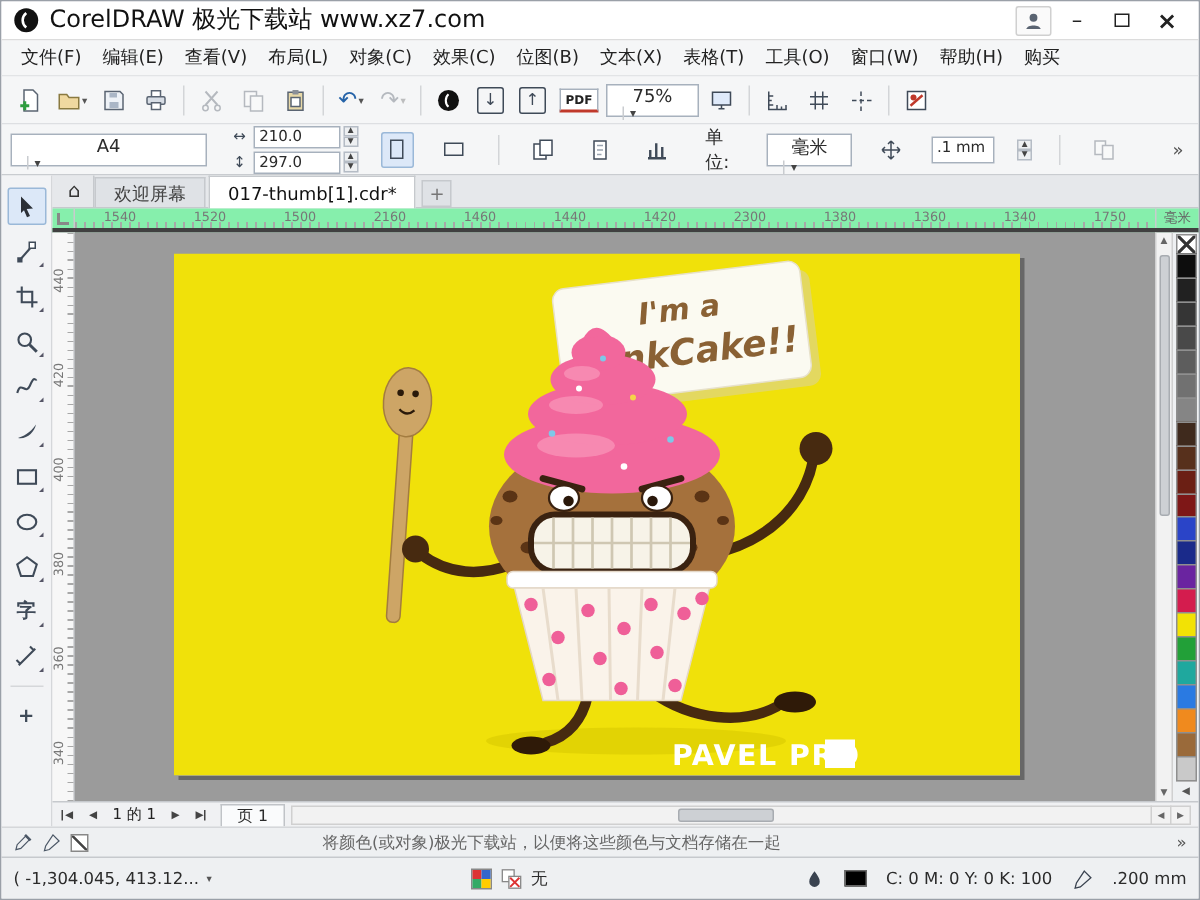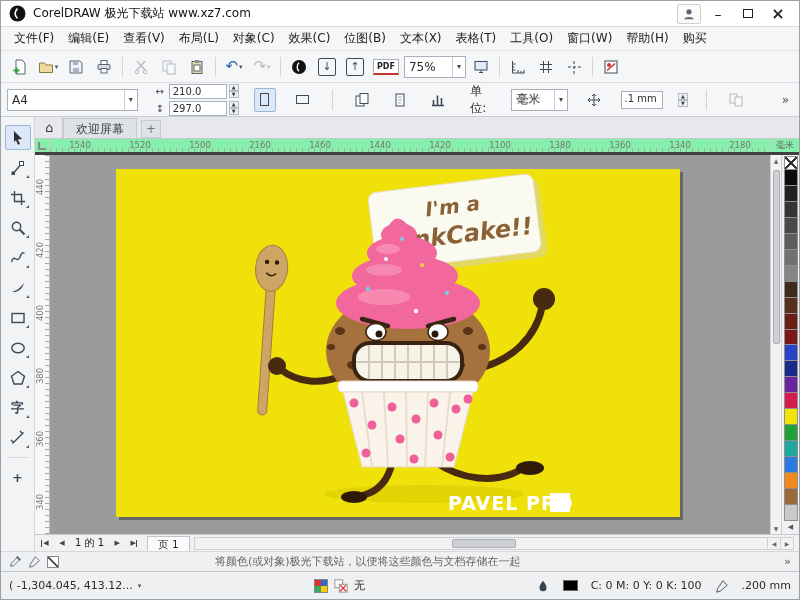--- a/index.html
+++ b/index.html
@@ -3,21 +3,21 @@
 <meta charset="utf-8">
 <style>
   * { margin:0; padding:0; box-sizing:border-box; }
   html,body { width:800px; height:600px; overflow:hidden; }
   body { font-family:"DejaVu Sans","Liberation Sans",sans-serif; font-size:12px; color:#2b2b2b; background:#e8e8e8; }
   .app { width:800px; height:600px; display:flex; flex-direction:column; background:#f2f3f5; border:1px solid #9aa0a8; }
 
   
   .titlebar { height:26px; background:#ffffff; display:flex; align-items:center; gap:7px; padding:0 8px; border-bottom:1px solid #dcdcdc; flex:0 0 26px; }
   .logo svg { width:17px; height:17px; display:block; }
-  .title { font-size:12px; color:#111; }
+  .title { font-size:16px; color:#111; }
   .tb-right { margin-left:auto; display:flex; align-items:center; gap:4px; }
   .userbtn { width:24px; height:20px; display:flex; align-items:center; justify-content:center; border:1px solid #d0d0d0; border-radius:2px; background:#fafafa; }
   .userbtn svg { width:14px; height:14px; }
   .wbtn { width:26px; height:20px; display:flex; align-items:center; justify-content:center; font-size:14px; color:#222; }
   .maxbox { width:10px; height:9px; border:1.5px solid #222; display:inline-block; }
   .wbtn.close { font-size:16px; font-weight:bold; }
 
   
   .menubar { height:24px; flex:0 0 24px; display:flex; align-items:flex-start; padding-left:6px; background:#f5f6f7; border-bottom:1px solid #e2e4e6; }
   .menu-item { padding:0 7px; line-height:23px; color:#222; cursor:default; }
@@ -26,21 +26,21 @@
   .toolbar { height:32px; flex:0 0 32px; display:flex; align-items:center; gap:2px; padding:0 6px; background:#f5f6f7; border-bottom:1px solid #dddfe2; }
   .propbar { height:34px; flex:0 0 34px; display:flex; align-items:center; gap:15px; padding:0 6px; background:#f5f6f7; border-bottom:1px solid #c9ccd0; }
   .tbtn { width:26px; height:24px; display:inline-flex; align-items:center; justify-content:center; border:1px solid transparent; border-radius:2px; background:transparent; color:#3f4a58; position:relative; }
   .tbtn svg, .ico16 { width:16px; height:16px; display:block; }
   .tbtn.disabled { opacity:.35; }
   .tbtn.pressed { background:#dce8f8; border-color:#9ab8d8; }
   .sep { width:1px; height:20px; background:#d3d5d8; margin:0 3px; flex:0 0 1px; }
   .caret { font-size:7px; color:#555; margin-left:1px; }
   .glyph { font-size:15px; line-height:1; }
   .glyph.blue { color:#2563a8; }
-  .select { background:#fff; border:1px solid #a7b1bd; height:22px; display:flex; align-items:center; justify-content:space-between; padding:0 4px; font-size:12px; }
+  .select { background:#fff; border:1px solid #a7b1bd; height:22px; display:flex; align-items:center; justify-content:space-between; padding:0 4px; font-size:12px;flex-direction:column; }
   .selarrow { font-size:8px; color:#444; margin-left:6px; border-left:1px solid #c9ccd0; padding-left:4px; align-self:stretch; display:flex; align-items:center; }
   .zoomsel { width:62px; }
   .pdfbox { border:1px solid #a7b1bd; background:#fff; font-size:8px; font-weight:bold; padding:2px 3px; color:#222; border-bottom:2px solid #c0392b; }
   .iobox { width:18px; height:18px; border:1px solid #3f4a58; display:flex; align-items:center; justify-content:center; font-size:11px; color:#3f4a58; border-radius:2px; }
 
   .dimgroup { display:flex; flex-direction:column; gap:1px; justify-content:center; }
   .dimrow { display:flex; align-items:center; gap:2px; height:16px; }
   .dimico { font-size:10px; color:#3f4a58; width:14px; text-align:center; }
   .dimfield { background:#fff; border:1px solid #a7b1bd; font-size:10px; padding:0 3px; height:15px; line-height:14px; width:58px; }
   .spin { display:flex; flex-direction:column; justify-content:center; }
@@ -425,41 +425,42 @@
       <div class="tool">
           <span class="ttool">+</span>
         </div>
     </div>
 
     <div class="docarea">
 
       <div class="tabsrow">
         <span class="hometab">⌂</span>
         <span class="tab">欢迎屏幕</span>
+        <span class="tab active">017-thumb[1].cdr*</span>
         <span class="newtab">+</span>
       </div>
 
       <div class="rulerrow">
         <div class="corner">
             <span class="cornerglyph"></span>
           </div>
         <div class="hruler">
           <div class="hlabels">
               <span class="hlabel">1540</span>
               <span class="hlabel">1520</span>
               <span class="hlabel">1500</span>
               <span class="hlabel">2160</span>
               <span class="hlabel">1460</span>
               <span class="hlabel">1440</span>
               <span class="hlabel">1420</span>
-              <span class="hlabel">1100</span>
+              <span class="hlabel">2300</span>
               <span class="hlabel">1380</span>
               <span class="hlabel">1360</span>
               <span class="hlabel">1340</span>
-              <span class="hlabel">2180</span>
+              <span class="hlabel">1750</span>
             </div>
           <div class="hticks"></div>
         </div>
         <div class="rulercap">毫米</div>
       </div>
 
       <div class="canvasrow">
         <div class="vruler">
           <div class="vlabels">
               <span class="vlabel">440</span>

